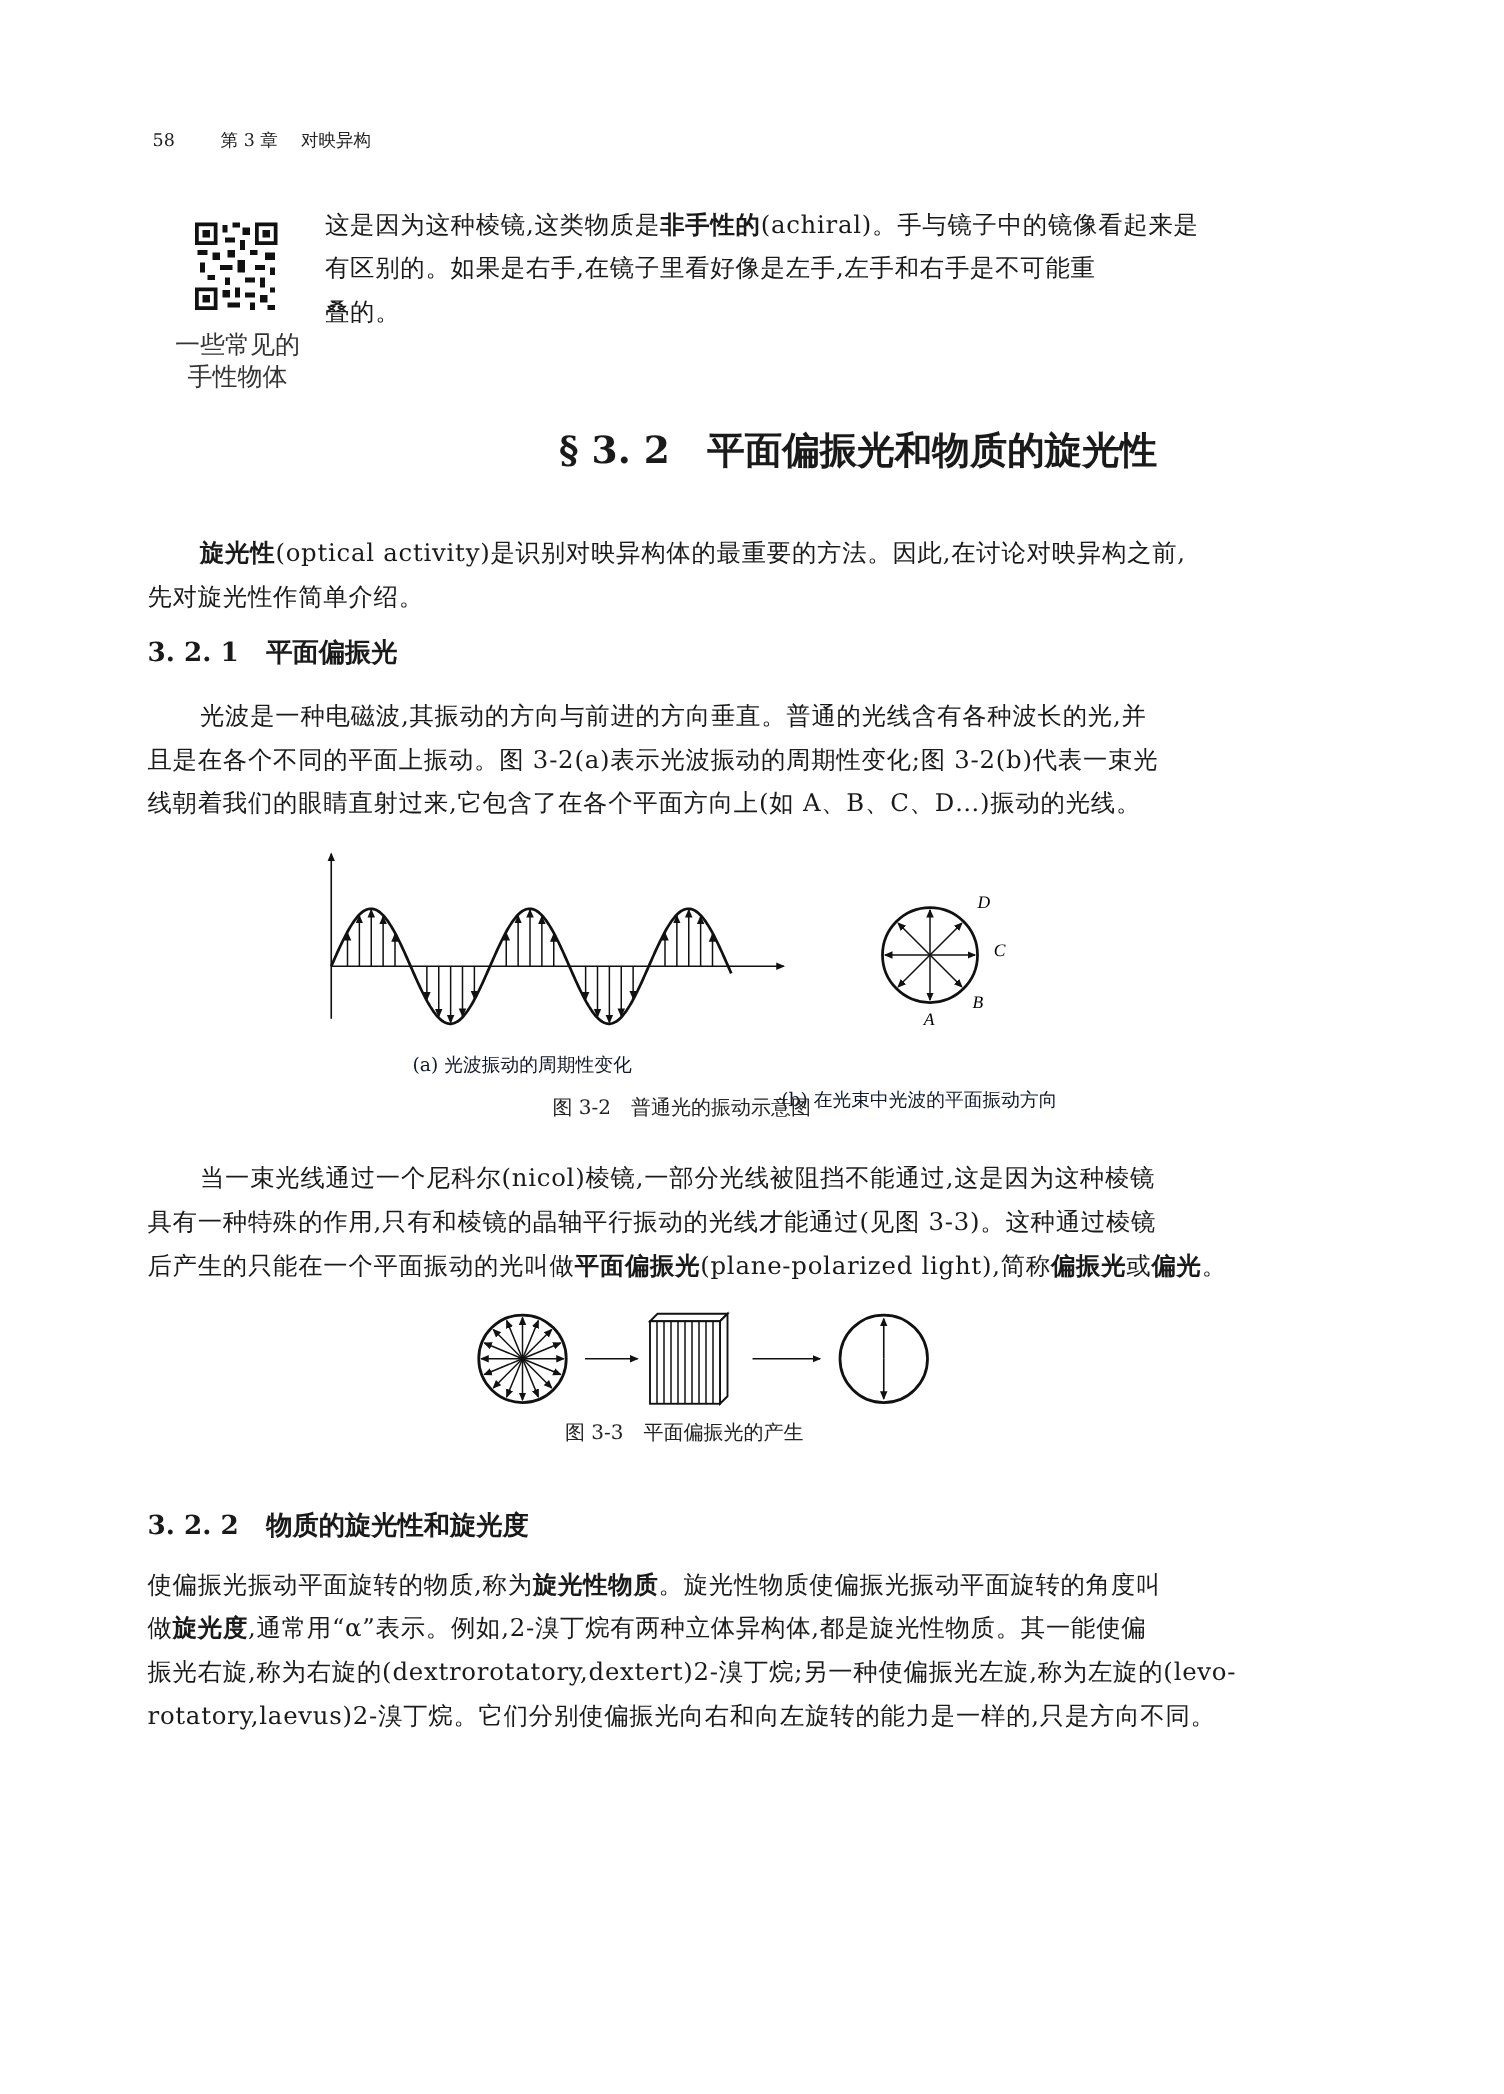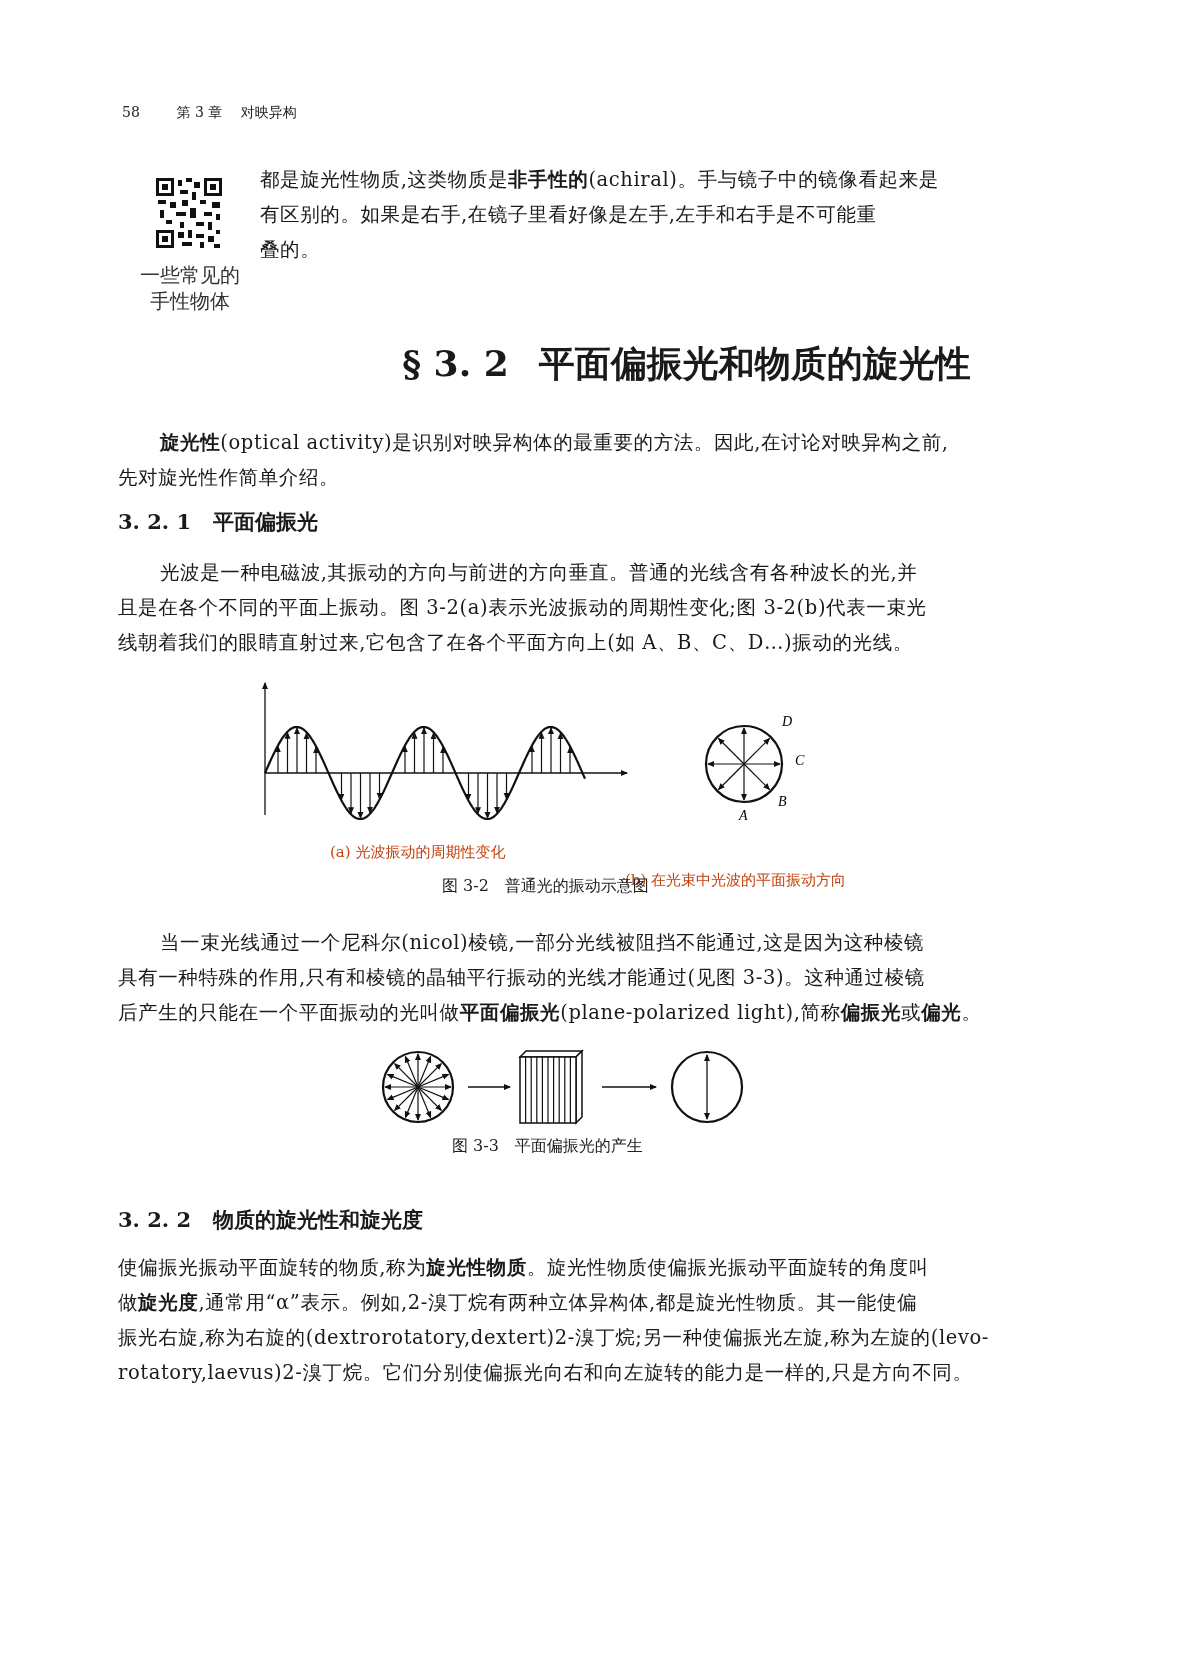--- a/index.html
+++ b/index.html
@@ -6,25 +6,25 @@
   body { width: 1203px; height: 1675px; position: relative; overflow: hidden;
          font-family: "DejaVu Serif", "Liberation Serif", serif; color: #1a1a1a; }
   .abs { position: absolute; }
   .header { left: 122px; top: 104px; font-size: 14px; color: #222; }
   .header .num { display: inline-block; width: 50px; }
   .header .chap { margin-right: 14px; }
   .para { font-size: 19.5px; line-height: 35px; letter-spacing: 0.6px; text-align: justify; }
   .para b { font-family: "DejaVu Sans", "Liberation Sans", sans-serif; font-weight: bold; }
   .qr { left: 156px; top: 178px; width: 66px; height: 70px; }
   .qr-caption { left: 140px; top: 262px; width: 100px; text-align: center; font-size: 20px; line-height: 26px; color: #333; font-family: "DejaVu Sans", "Liberation Sans", sans-serif; }
-  .sec-title { left: 0; width: 1203px; top: 340px; text-align: center; font-size: 36px; font-weight: bold; padding-left: 170px; box-sizing: border-box; }
+  .sec-title { left: 0; width: 1203px; top: 340px; text-align: center; font-size: 30px; font-weight: bold; padding-left: 170px; box-sizing: border-box; }
   .sec-title .no { margin-right: 30px; }
   .sub-title { left: 118px; font-size: 21px; font-weight: bold; font-family: "DejaVu Sans", "Liberation Sans", sans-serif; }
   .sub-title .no { margin-right: 22px; font-family: "DejaVu Serif", "Liberation Serif", serif; }
-  .caption { font-size: 15px; color: #c2410c; }
+  .caption { font-size: 15px; color: #0f172a; }
   .fig-caption { font-size: 16px; color: #222; }
   svg { position: absolute; overflow: visible; }
 </style>
 </head>
 <body>
 
 <div class="abs header">
   <span class="num">58</span>
   <span class="chap">第 3 章</span>
   <span>对映异构</span>
@@ -70,21 +70,21 @@
       <rect x="44" y="64" width="4" height="6"></rect>
       <rect x="58" y="66" width="6" height="4"></rect>
   </g>
 </svg>
 <div class="abs qr-caption">
   <div>一些常见的</div>
   <div>手性物体</div>
 </div>
 
 <div class="abs para" style="left:260px; top:162px; width:745px;">
-  <div><span>都是旋光性物质,这类物质是</span><b>非手性的</b><span>(achiral)。手与镜子中的镜像看起来是</span></div>
+  <div><span>这是因为这种棱镜,这类物质是</span><b>非手性的</b><span>(achiral)。手与镜子中的镜像看起来是</span></div>
   <div>有区别的。如果是右手,在镜子里看好像是左手,左手和右手是不可能重</div>
   <div>叠的。</div>
 </div>
 
 <div class="abs sec-title">
   <span class="no">§ 3. 2</span><span>平面偏振光和物质的旋光性</span>
 </div>
 
 <div class="abs para" style="left:118px; top:425px; width:890px;">
   <div style="text-indent:42px;"><b>旋光性</b><span>(optical activity)是识别对映异构体的最重要的方法。因此,在讨论对映异构之前,</span></div>

